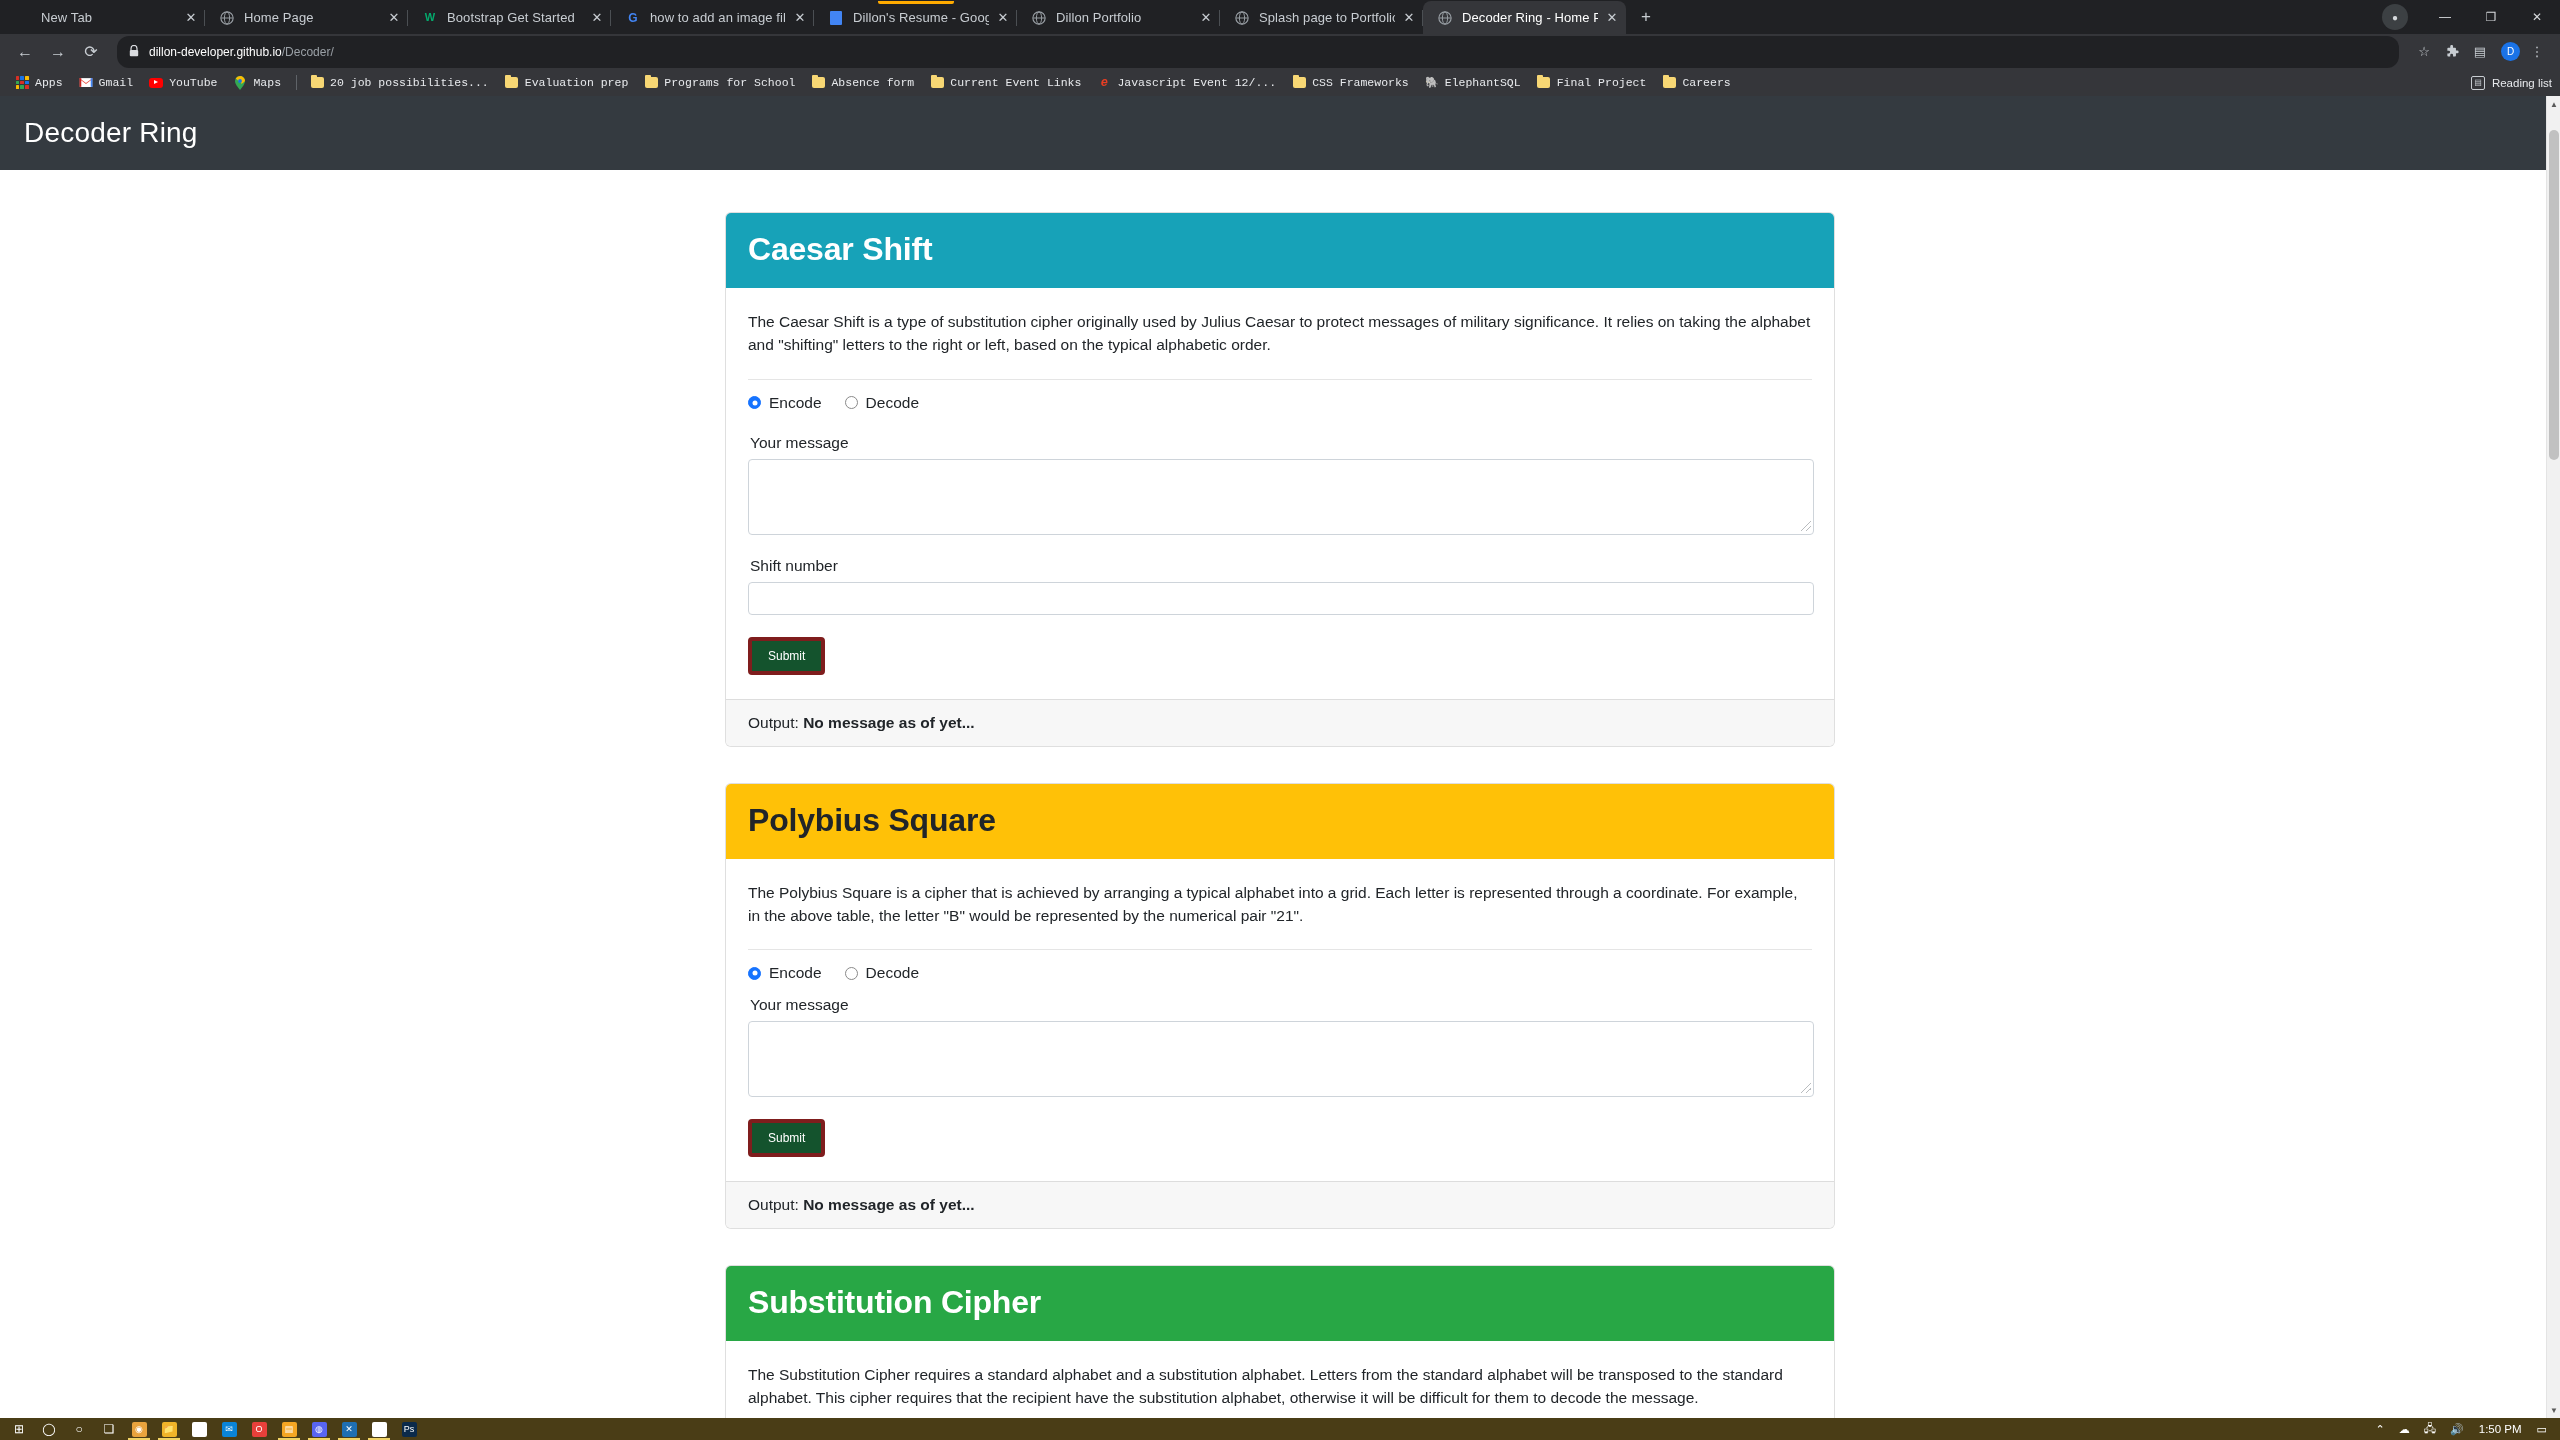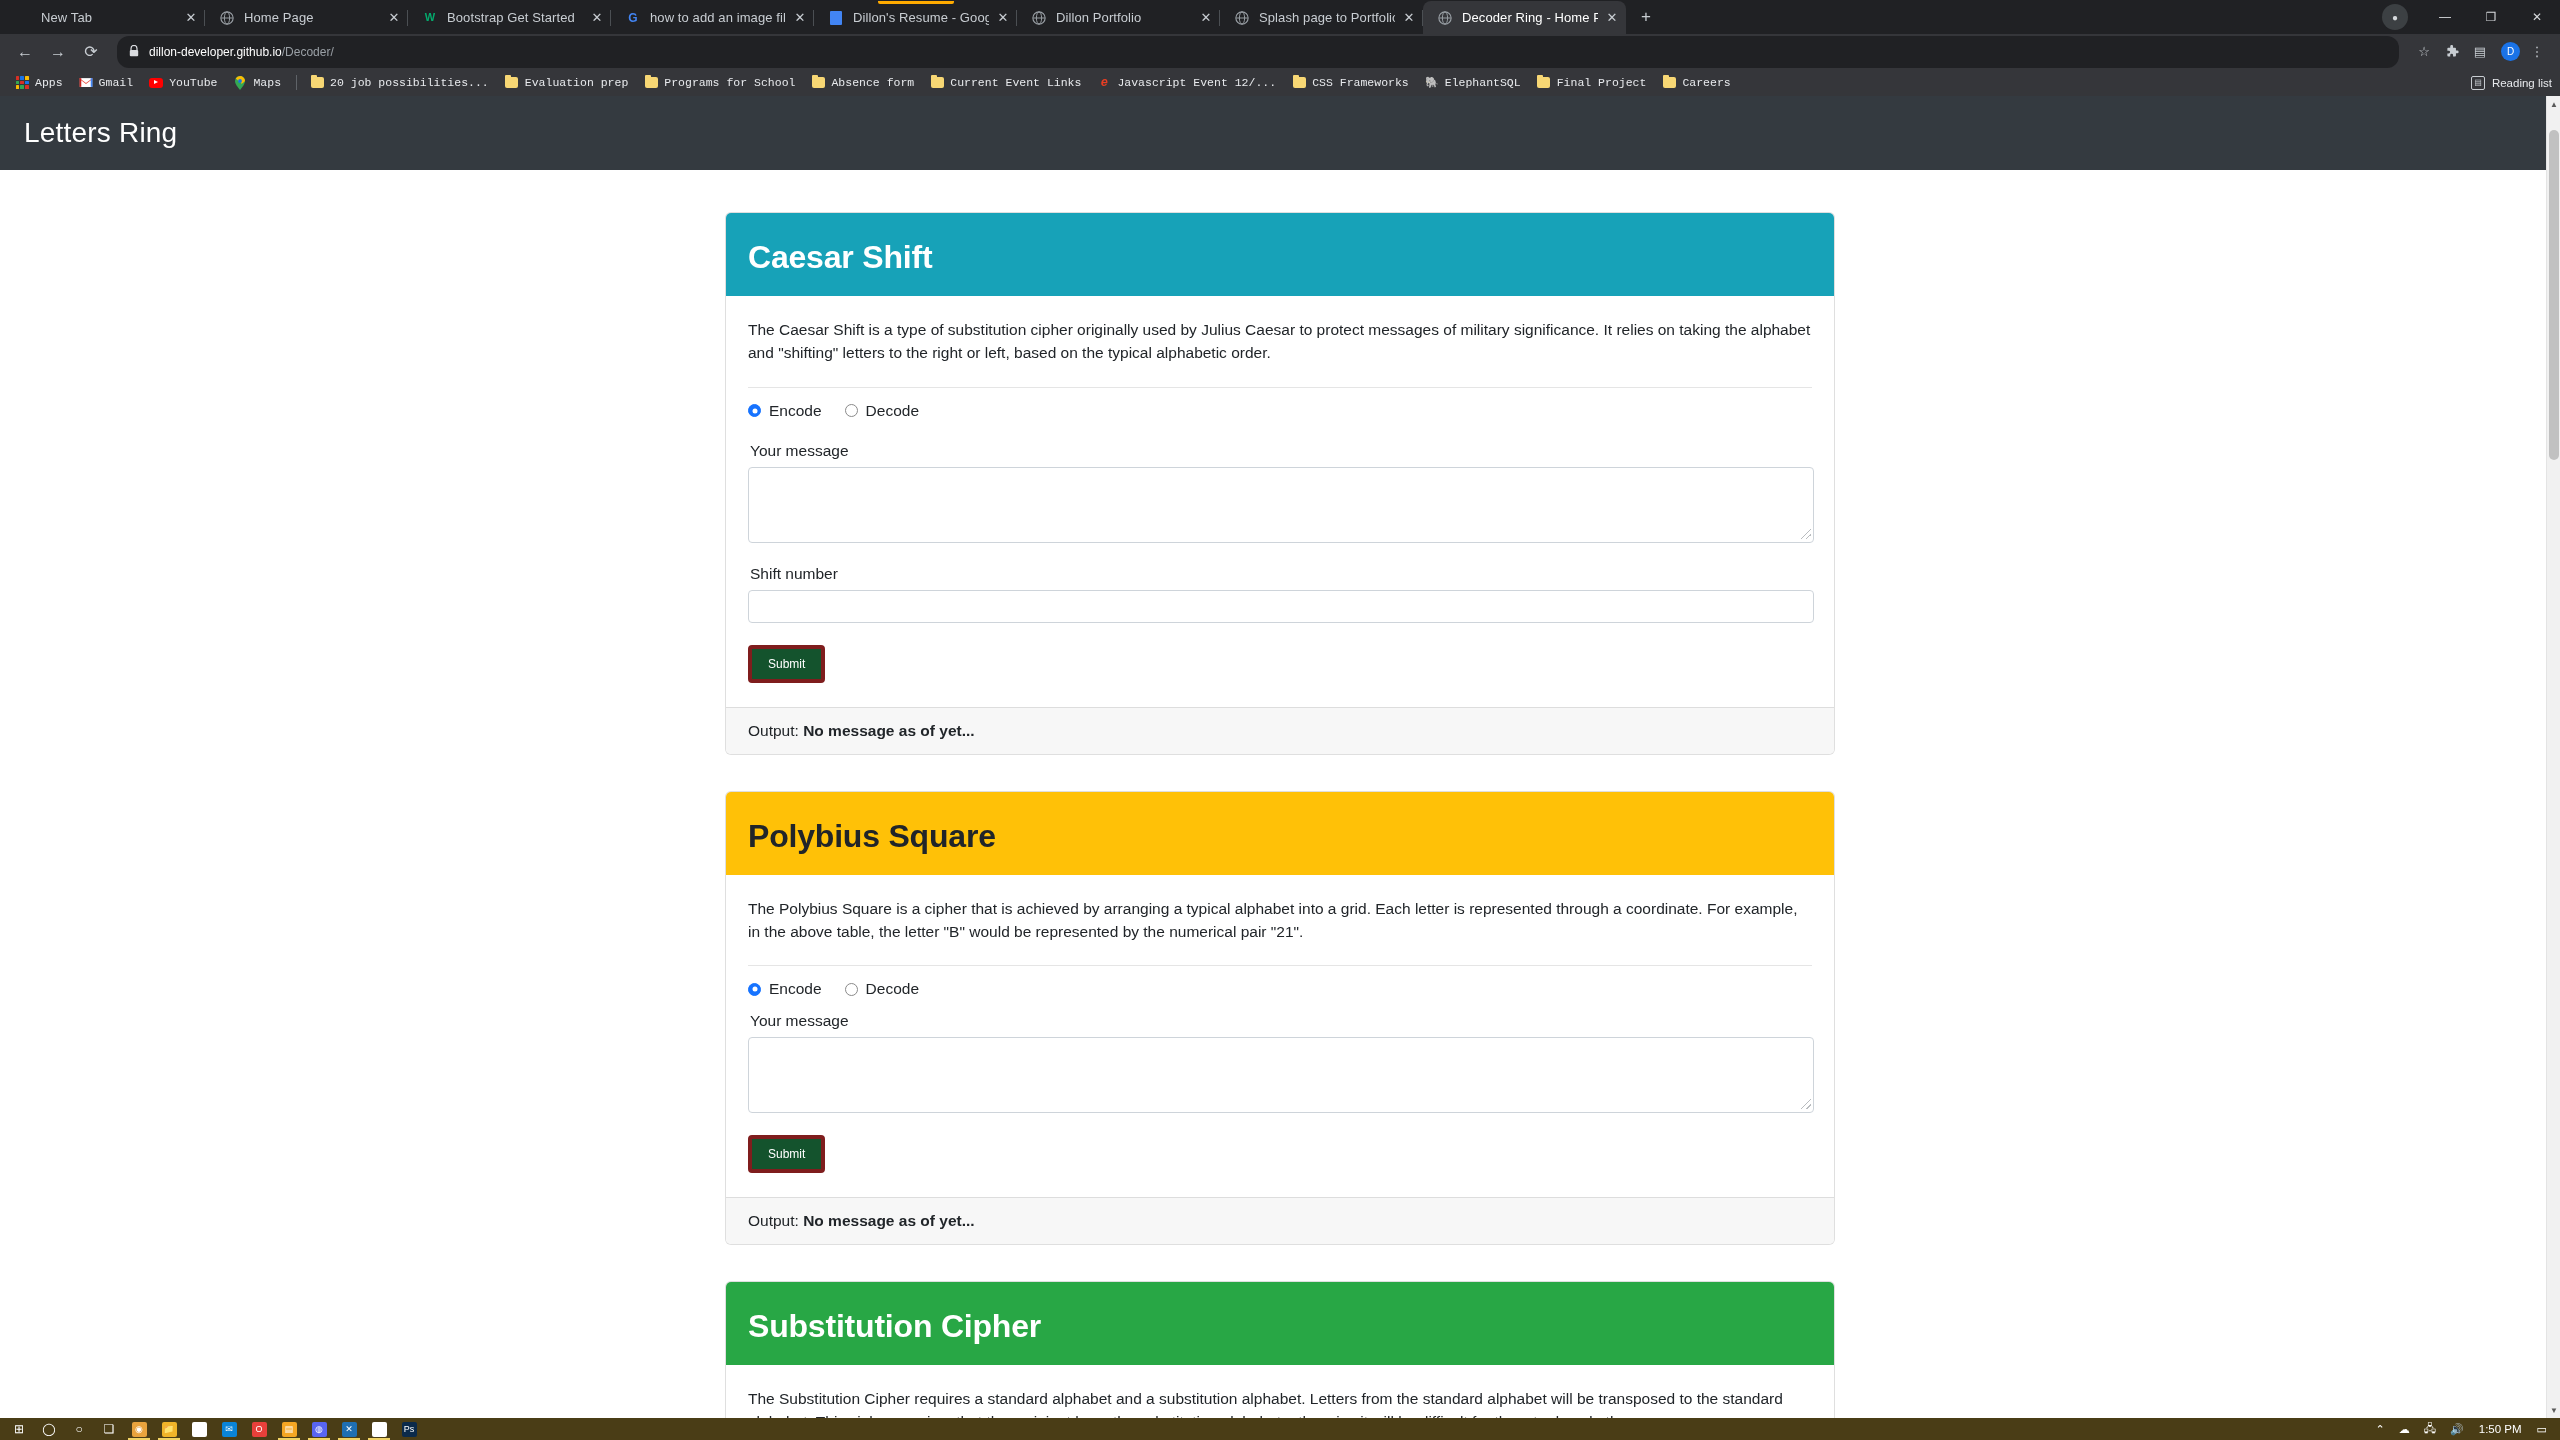--- a/index.html
+++ b/index.html
@@ -141,21 +141,21 @@
 
   .card {
     width: 1110px; margin: 0 auto 36px auto; background:#fff;
     border: 1px solid rgba(0,0,0,.125); border-radius: 6px; overflow: hidden;
   }
   .card:first-of-type{ margin-top: 42px; }
   .card-header {
     padding: 18px 22px 20px 22px;
   }
   .card-header h2 {
-    font-size: 32px; font-weight: 700; letter-spacing: -.2px; margin-top: 8px;
+    font-size: 32px; font-weight: 700; letter-spacing: -.2px;
   }
   .hdr-teal   { background:#17a2b8; }
   .hdr-teal h2{ color:#ffffff; }
   .hdr-amber  { background:#ffc107; }
   .hdr-amber h2{ color:#212529; }
   .hdr-green  { background:#28a745; }
   .hdr-green h2{ color:#ffffff; }
 
   .card-body { padding: 22px 22px 24px 22px; }
   .desc {
@@ -476,21 +476,21 @@
       </div>
     <div class="reading-list">
       <span class="rl-ico">▤</span>
       <span>Reading list</span>
     </div>
   </div>
 
   <div class="viewport">
 
     <div class="navbar">
-      <span class="brand">Letters Ring</span>
+      <span class="brand">Decoder Ring</span>
     </div>
 
     <div class="page-body">
 
       <div class="card">
         <div class="card-header hdr-teal">
           <h2>Caesar Shift</h2>
         </div>
         <div class="card-body">
           <p class="desc">The Caesar Shift is a type of substitution cipher originally used by Julius Caesar to protect messages of military significance. It relies on taking the alphabet and "shifting" letters to the right or left, based on the typical alphabetic order.</p>

